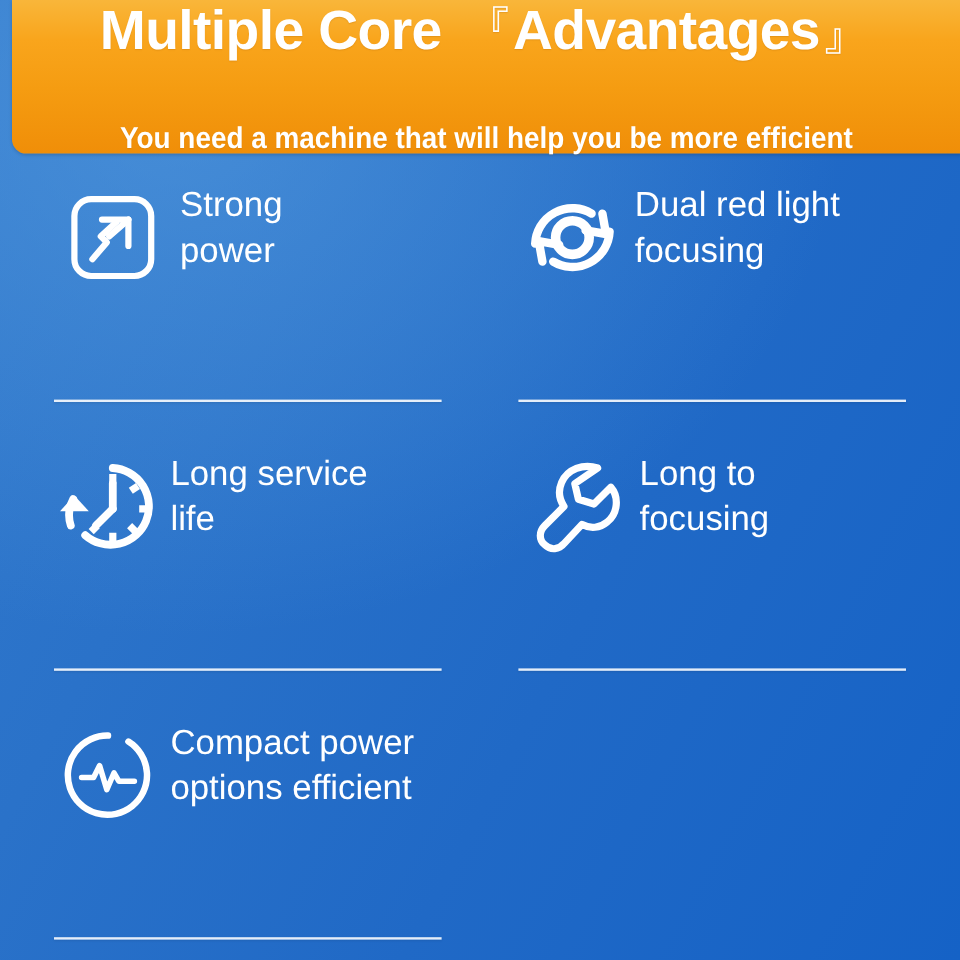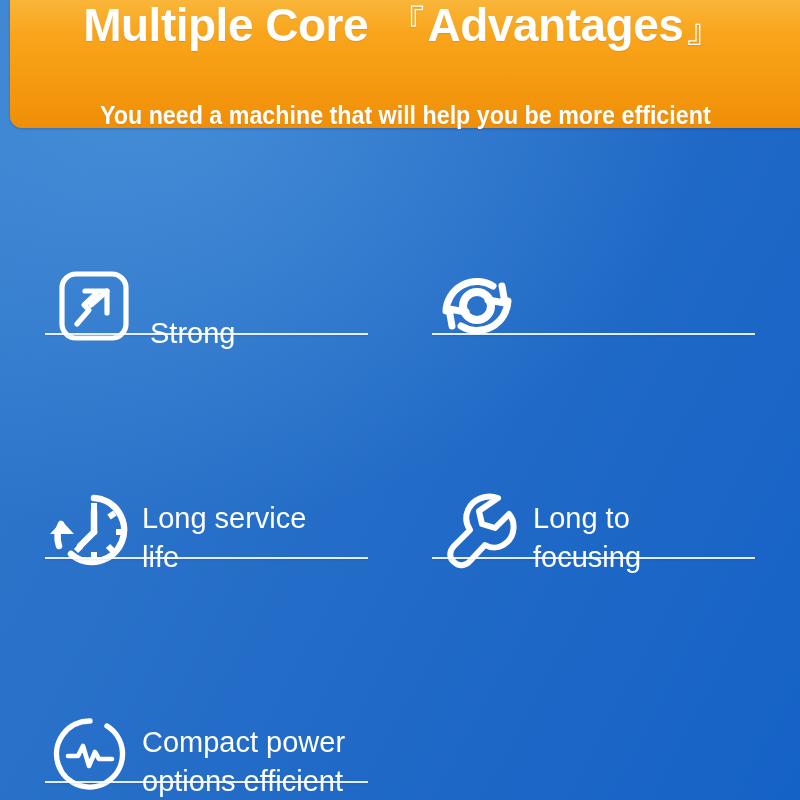--- a/index.html
+++ b/index.html
@@ -83,23 +83,23 @@
     grid-template-columns: 1fr 1fr;
     grid-template-rows: 1fr 1fr 1fr;
     box-sizing: border-box;
     padding: 0 44px;
     column-gap: 62px;
   }
 
   .cell {
     position: relative;
     display: flex;
-    align-items: flex-end;
-    box-sizing: border-box;
-    padding-top: 14px;
+    align-items: flex-start;
+    box-sizing: border-box;
+    padding-top: 24px;
   }
   .cell::after {
     content: "";
     position: absolute;
     left: 1px;
     right: 1px;
     bottom: 17px;
     height: 2px;
     background: rgba(255,255,255,0.88);
     box-shadow: 0 1px 2px rgba(0,0,0,0.10);
@@ -150,35 +150,40 @@
       <div class="cell-icon">
         <svg width="72" height="72" viewBox="0 0 72 72" fill="none" stroke="#ffffff" stroke-width="5.2" stroke-linecap="round" stroke-linejoin="round">
           <rect x="4" y="4" width="64" height="64" rx="14" ry="14"></rect>
           <path d="M19 54 L31 40 L26 35 L39 23"></path>
           <path d="M27 21 L49 21 L49 43" stroke-width="5.2" fill="none"></path>
           <path d="M33 35 L49 21" stroke-width="5.2"></path>
         </svg>
       </div>
       <div class="cell-label">
         <div>Strong</div>
+        <div>power</div>
       </div>
     </div>
 
     <div class="cell c2">
       <div class="cell-icon">
         <svg width="82" height="78" viewBox="0 0 82 78" fill="none" stroke="#ffffff" stroke-width="7" stroke-linecap="round" stroke-linejoin="round">
 
           <path d="M10 44 A31 31 0 0 1 57 19"></path>
           <path d="M72 34 A31 31 0 0 1 25 59"></path>
 
           <path d="M66 19 L69 36 L52 33" fill="none"></path>
           <path d="M16 59 L13 42 L30 45" fill="none"></path>
 
           <circle cx="41" cy="39" r="14" stroke-width="8"></circle>
         </svg>
+      </div>
+      <div class="cell-label">
+        <div>Dual red light</div>
+        <div>focusing</div>
       </div>
     </div>
 
     <div class="cell c3">
       <div class="cell-icon">
         <svg width="86" height="80" viewBox="0 0 86 80" fill="none" stroke="#ffffff" stroke-width="6" stroke-linecap="butt" stroke-linejoin="round">
 
           <path d="M47 8 A32 32 0 1 1 24 64" stroke-width="6.5" stroke-linecap="round"></path>
 
           <path d="M47 13 L47 21"></path>

